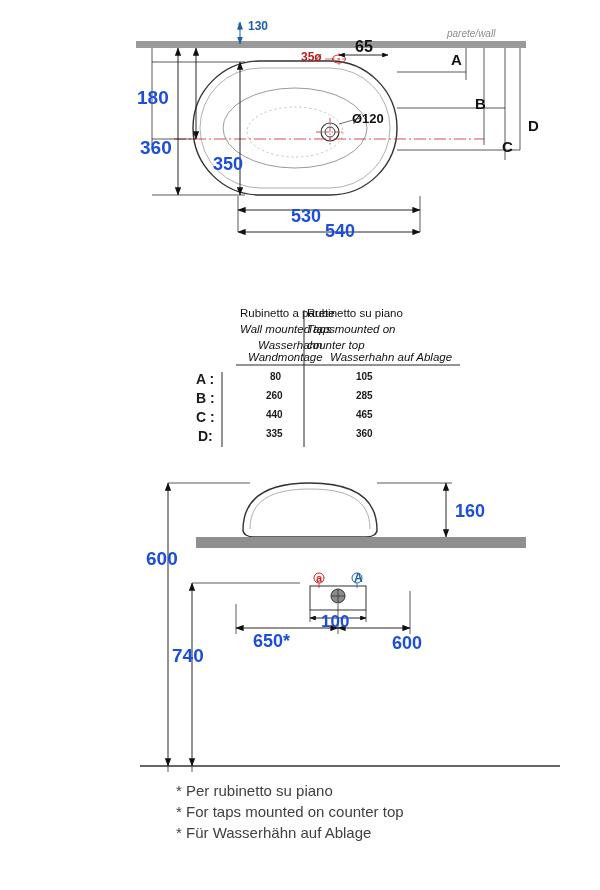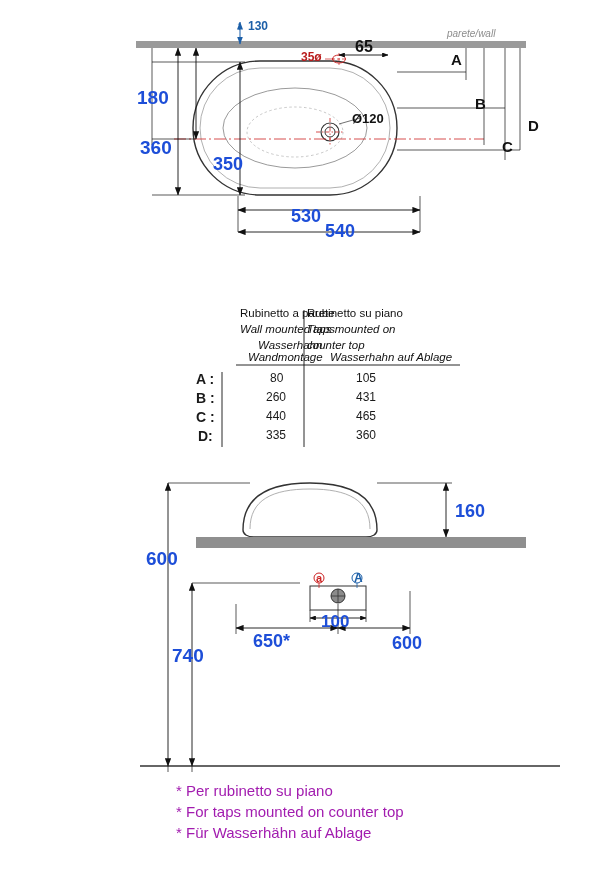--- a/index.html
+++ b/index.html
@@ -26,22 +26,22 @@
   .dim      { font-size: 17px; font-weight: bold; color: #1d4ed8; }
   .dim-sm   { font-size: 13px; font-weight: bold; color: #111; }
   .letter   { font-size: 15px; font-weight: bold; color: #111; }
   .red      { color: #b91c1c; font-size: 12px; font-weight: bold; }
   .red-sm   { color: #cc2222; font-size: 11px; font-weight: bold; }
   .blue     { color: #1c5fa8; font-size: 12px; font-weight: bold; }
   .gray-it  { color: #8d8d8d; font-size: 10px; font-style: italic; }
   .tbl-hdr  { font-size: 11.5px; color: #111; }
   .tbl-hdr.it { font-style: italic; }
   .tbl-row-lbl { font-size: 14px; font-weight: bold; }
-  .tbl-val  { font-size: 12px; font-weight: normal; }
-  .note     { font-size: 15px; color: #a21caf; }
+  .tbl-val  { font-size: 10px; font-weight: bold; }
+  .note     { font-size: 15px; color: #404040; }
 </style>
 </head>
 <body>
 
 <div class="sheet">
 
   <svg class="draw" viewBox="0 0 600 890">
     <defs>
       <marker id="arrEnd" markerWidth="9" markerHeight="7" refX="8.5" refY="3.5" orient="auto">
         <polygon points="0,0 9,3.5 0,7" fill="#111"></polygon>
@@ -217,21 +217,21 @@
   <div class="lbl tbl-hdr it" style="left:307px; top:324px;">Taps mounted on</div>
   <div class="lbl tbl-hdr it" style="left:307px; top:340px;">counter top</div>
   <div class="lbl tbl-hdr it" style="left:330px; top:352px;">Wasserhahn auf Ablage</div>
 
   <div class="lbl tbl-row-lbl" style="left:196px; top:372px;">A :</div>
   <div class="lbl tbl-val" style="left:270px; top:372px;">80</div>
   <div class="lbl tbl-val" style="left:356px; top:372px;">105</div>
 
   <div class="lbl tbl-row-lbl" style="left:196px; top:391px;">B :</div>
   <div class="lbl tbl-val" style="left:266px; top:391px;">260</div>
-  <div class="lbl tbl-val" style="left:356px; top:391px;">431</div>
+  <div class="lbl tbl-val" style="left:356px; top:391px;">285</div>
 
   <div class="lbl tbl-row-lbl" style="left:196px; top:410px;">C :</div>
   <div class="lbl tbl-val" style="left:266px; top:410px;">440</div>
   <div class="lbl tbl-val" style="left:356px; top:410px;">465</div>
 
   <div class="lbl tbl-row-lbl" style="left:198px; top:429px;">D:</div>
   <div class="lbl tbl-val" style="left:266px; top:429px;">335</div>
   <div class="lbl tbl-val" style="left:356px; top:429px;">360</div>
 
   <div class="lbl dim" style="left:455px; top:502px; font-size:18px;">160</div>

